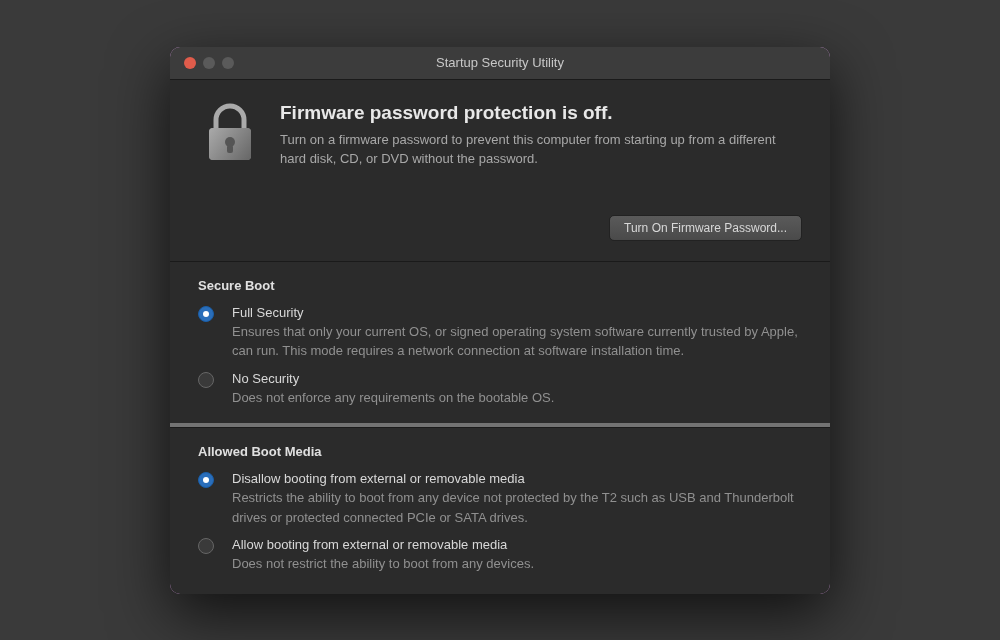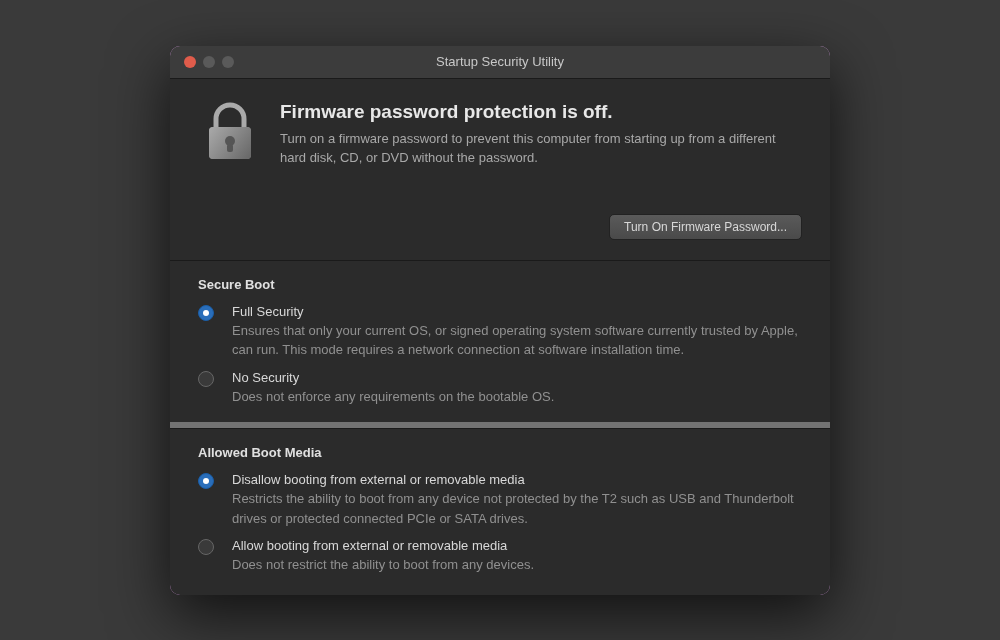--- a/index.html
+++ b/index.html
@@ -116,21 +116,21 @@
       font-size: 12px;
       padding: 5px 14px;
       cursor: pointer;
       outline: none;
     }
 
     
     .secure-boot-section {
       background: #2b2b2b;
       padding: 16px 28px 16px 28px;
-      border-bottom: 6px solid #737373;
+      border-bottom: 4px solid #737373;
     }
 
     .section-title {
       color: #e0e0e0;
       font-size: 13px;
       font-weight: 700;
       margin-bottom: 12px;
     }
 
     .radio-option {

